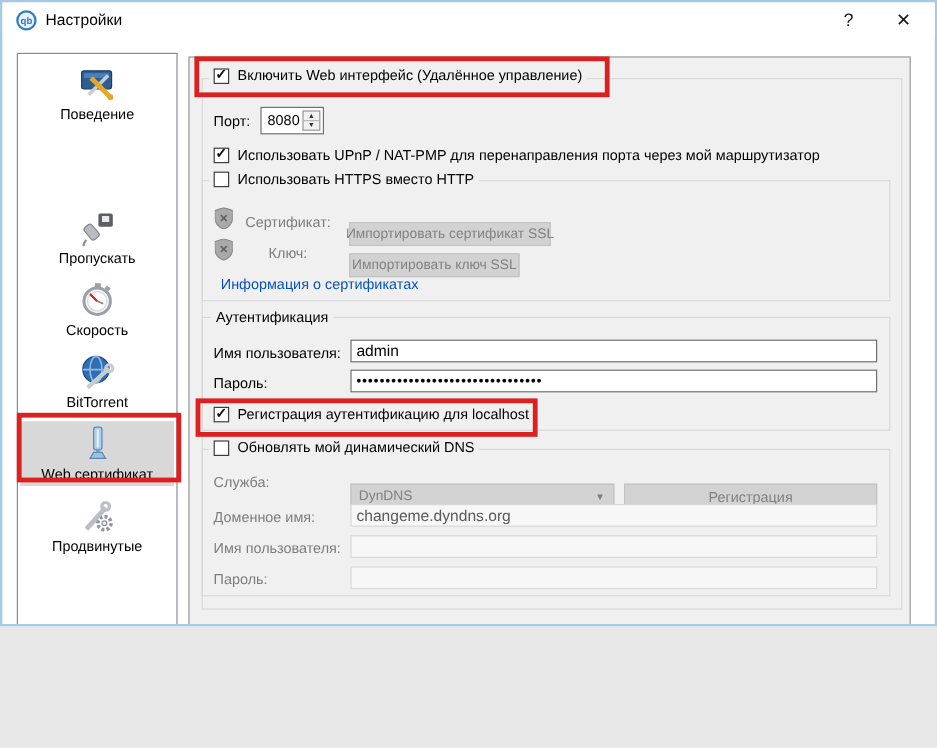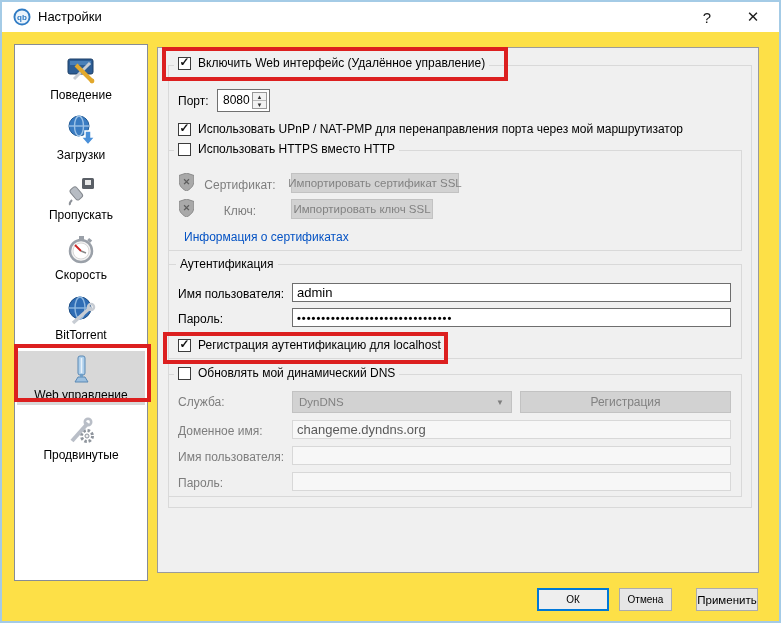--- a/index.html
+++ b/index.html
@@ -1,16 +1,16 @@
 <!DOCTYPE html>
 <html><head>
 <meta charset="utf-8">
 <style>
   html,body{margin:0;padding:0;background:#e8e8e8;font-family:"Liberation Sans",sans-serif;}
-  .window{position:relative;width:781px;height:623px;box-sizing:border-box;background:#fde047;
+  .window{position:relative;width:781px;height:522px;box-sizing:border-box;background:#ffffff;
           border:2px solid #a4cbe6;overflow:hidden;padding-left:20px;}
   .abs{position:absolute;}
   
   .titlebar{position:absolute;left:0;top:0;width:100%;height:30px;background:#ffffff;}
   .title-text{position:absolute;left:36px;top:7px;font-size:13px;color:#000;}
   .tb-btn{position:absolute;top:4px;width:28px;height:22px;display:flex;align-items:center;justify-content:center;
           font-size:15px;color:#1a1a1a;cursor:default;}
   
   .sidebar{position:absolute;left:12px;top:42px;width:134px;height:537px;background:#ffffff;
            border:1px solid #878c95;box-sizing:border-box;}
@@ -30,21 +30,21 @@
   .cb{width:13px;height:13px;box-sizing:border-box;border:1px solid #3c3c3c;background:#fff;
       display:inline-flex;align-items:center;justify-content:center;flex:0 0 auto;}
   .cb .mk{display:none;font-size:12px;font-weight:bold;color:#111;line-height:1;margin-top:-2px;}
   .cb.checked .mk{display:block;}
   .cbrow{position:absolute;display:flex;align-items:center;gap:7px;font-size:12px;color:#000;z-index:2;}
   .input{position:absolute;box-sizing:border-box;background:#fff;border:1px solid #6e6e6e;
          font-family:"Liberation Sans",sans-serif;font-size:13px;color:#000;padding:0 4px;outline:none;}
   .input.dis{background:#f7f7f7;border:1px solid #d8d8d8;color:#5a5a5a;}
   .pwd{font-weight:bold;letter-spacing:1px;font-size:11px;}
   .dbtn{position:absolute;box-sizing:border-box;background:#d2d2d2;border:1px solid #c2c2c2;color:#828282;
-        font-size:11.5px;display:flex;align-items:center;justify-content:center;white-space:nowrap;}
+        font-size:11.5px;display:flex;align-items:center;justify-content:center;white-space:nowrap;margin-top:12px;}
   .combo{justify-content:flex-start;padding:0 6px;}
   .combo .arr{position:absolute;right:7px;top:6px;font-size:8px;color:#7e7e7e;}
   .link{position:absolute;font-size:12px;color:#0553c4;cursor:pointer;}
   
   .spin{position:absolute;box-sizing:border-box;background:#fff;border:1px solid #707070;}
   .spin .val{position:absolute;left:5px;top:3px;font-size:12px;color:#000;}
   .spin .btns{position:absolute;right:2px;top:2px;bottom:2px;width:15px;border:1px solid #989898;
               box-sizing:border-box;display:flex;flex-direction:column;background:#f2f2f2;}
   .spin .sb{flex:1;display:flex;align-items:center;justify-content:center;font-size:6px;color:#333;line-height:1;}
   
@@ -78,31 +78,20 @@
           <rect x="3" y="5" width="25" height="15" rx="2" fill="#2d5d94" stroke="#1c3f66"></rect>
           <rect x="5" y="7" width="21" height="4" fill="#4a80b8"></rect>
           <line x1="9" y1="25" x2="25" y2="9" stroke="#c7ccd3" stroke-width="3"></line>
           <line x1="11" y1="11" x2="27" y2="27" stroke="#e2a82c" stroke-width="4"></line>
           <circle cx="27" cy="27" r="2.4" fill="#e2a82c"></circle>
         </svg>
       </div>
       <div class="slbl">Поведение</div>
     </div>
 
-    <div class="side-item" style="top:66px">
-      <div class="icn">
-        <svg width="32" height="32" viewBox="0 0 32 32">
-          <circle cx="14" cy="12" r="10" fill="#3a7cc2" stroke="#205a96"></circle>
-          <ellipse cx="14" cy="12" rx="4.5" ry="10" fill="none" stroke="#9cc2e6" stroke-width="1.4"></ellipse>
-          <line x1="4" y1="12" x2="24" y2="12" stroke="#9cc2e6" stroke-width="1.4"></line>
-          <path d="M20 17 h6 v6 h4 l-7 8 -7 -8 h4 z" fill="#4a90d9" stroke="#ffffff" stroke-width="1.5"></path>
-        </svg>
-      </div>
-      <div class="slbl">Загрузки</div>
-    </div>
 
     <div class="side-item" style="top:126px">
       <div class="icn">
         <svg width="32" height="32" viewBox="0 0 32 32">
           <rect x="17" y="4" width="12" height="11" rx="1.5" fill="#5a5f66"></rect>
           <rect x="20" y="6" width="6" height="5" fill="#e9e9e9"></rect>
           <rect x="7" y="13" width="8" height="13" rx="2.5" fill="#b7bcc3" stroke="#83878d" transform="rotate(-40 11 19)"></rect>
           <path d="M7 26 Q4 29 5 31" stroke="#8d9198" stroke-width="2" fill="none"></path>
         </svg>
       </div>
@@ -138,21 +127,21 @@
 
     <div class="side-item selected" style="top:306px">
       <div class="icn">
         <svg width="32" height="32" viewBox="0 0 32 32">
           <rect x="13" y="2" width="7" height="19" rx="2" fill="#aecfeb" stroke="#5b89b4"></rect>
           <line x1="16.5" y1="4" x2="16.5" y2="19" stroke="#e8f2fa" stroke-width="1.6"></line>
           <path d="M10 28 L23 28 L20 23 L13 23 Z" fill="#9cc0e0" stroke="#5b89b4"></path>
           <rect x="15" y="20" width="3" height="3" fill="#6f9ec7"></rect>
         </svg>
       </div>
-      <div class="slbl">Web управление</div>
+      <div class="slbl">Web сертификат</div>
     </div>
 
     <div class="side-item" style="top:366px">
       <div class="icn">
         <svg width="32" height="32" viewBox="0 0 32 32">
           <circle cx="22" cy="22" r="5.5" fill="none" stroke="#8f959d" stroke-width="3" stroke-dasharray="2.5 1.8"></circle>
           <circle cx="22" cy="22" r="2" fill="#f0f0f0" stroke="#8f959d"></circle>
           <line x1="7" y1="27" x2="23" y2="9" stroke="#b9bec7" stroke-width="4"></line>
           <circle cx="23" cy="8" r="3.2" fill="none" stroke="#b9bec7" stroke-width="2.6"></circle>
         </svg>

